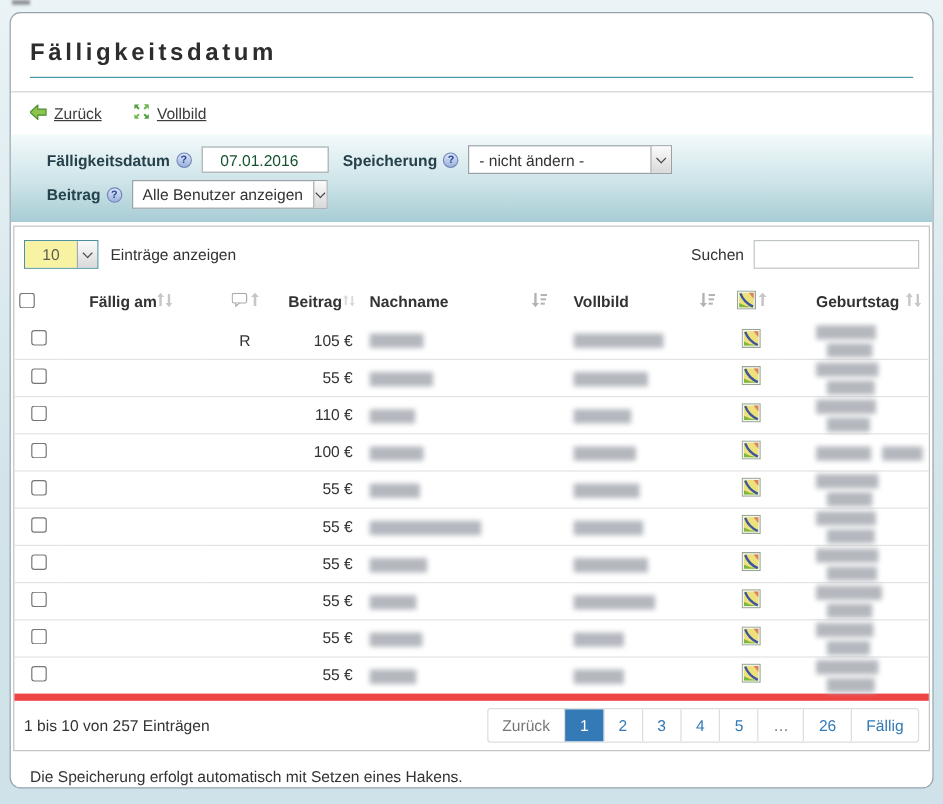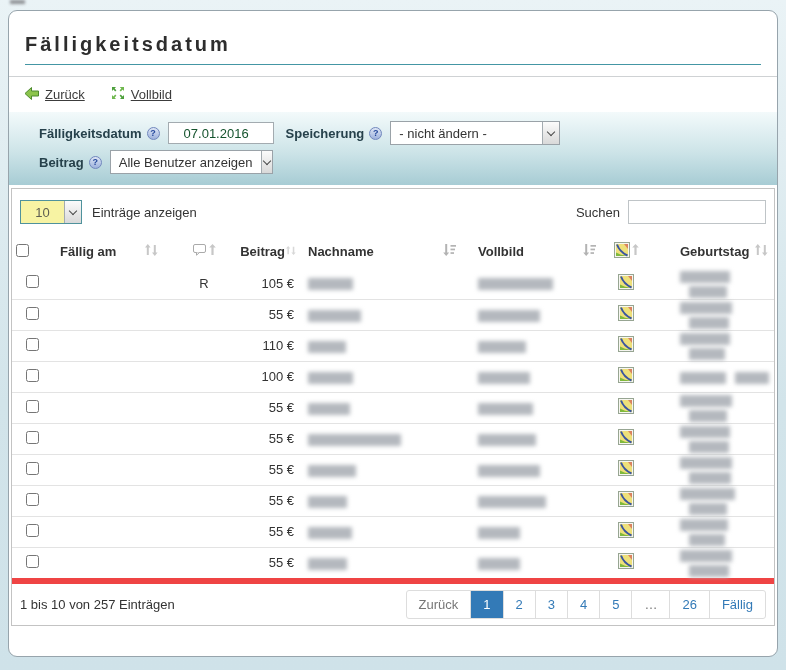--- a/index.html
+++ b/index.html
@@ -169,21 +169,21 @@
         <span>Suchen</span>
         <input class="txt-input search-input" value="" style="">
       </div>
     </div>
 
     <table class="grid">
       <thead>
         <tr>
           <th class="c-check"><input type="checkbox" style=""></th>
           <th class="c-due h-due">
-            <span class="h-flex" style="padding-right:10px;">
+            <span class="h-flex" style="padding-right:10px;justify-content:center;">
               <span>Fällig am</span>
               <span class="sort-ic">
                 <svg width="13" height="12" viewBox="0 0 13 12" fill="currentColor">
                     <path d="M2.8 0 L5.6 3.5 H3.8 V11 H1.8 V3.5 H0 Z"></path>
                     <path d="M9.8 12 L7 8.5 H8.8 V1 H10.8 V8.5 H12.6 Z"></path>
                   </svg>
               </span>
             </span>
           </th>
           <th class="c-com">
@@ -440,14 +440,15 @@
           <span class="pg">3</span>
           <span class="pg">4</span>
           <span class="pg">5</span>
           <span class="pg gap">…</span>
           <span class="pg">26</span>
           <span class="pg">Fällig</span>
         </div>
     </div>
   </div>
 
+  <div class="note">Die Speicherung erfolgt automatisch mit Setzen eines Hakens.</div>
 
 </div>
 
 </body></html>

